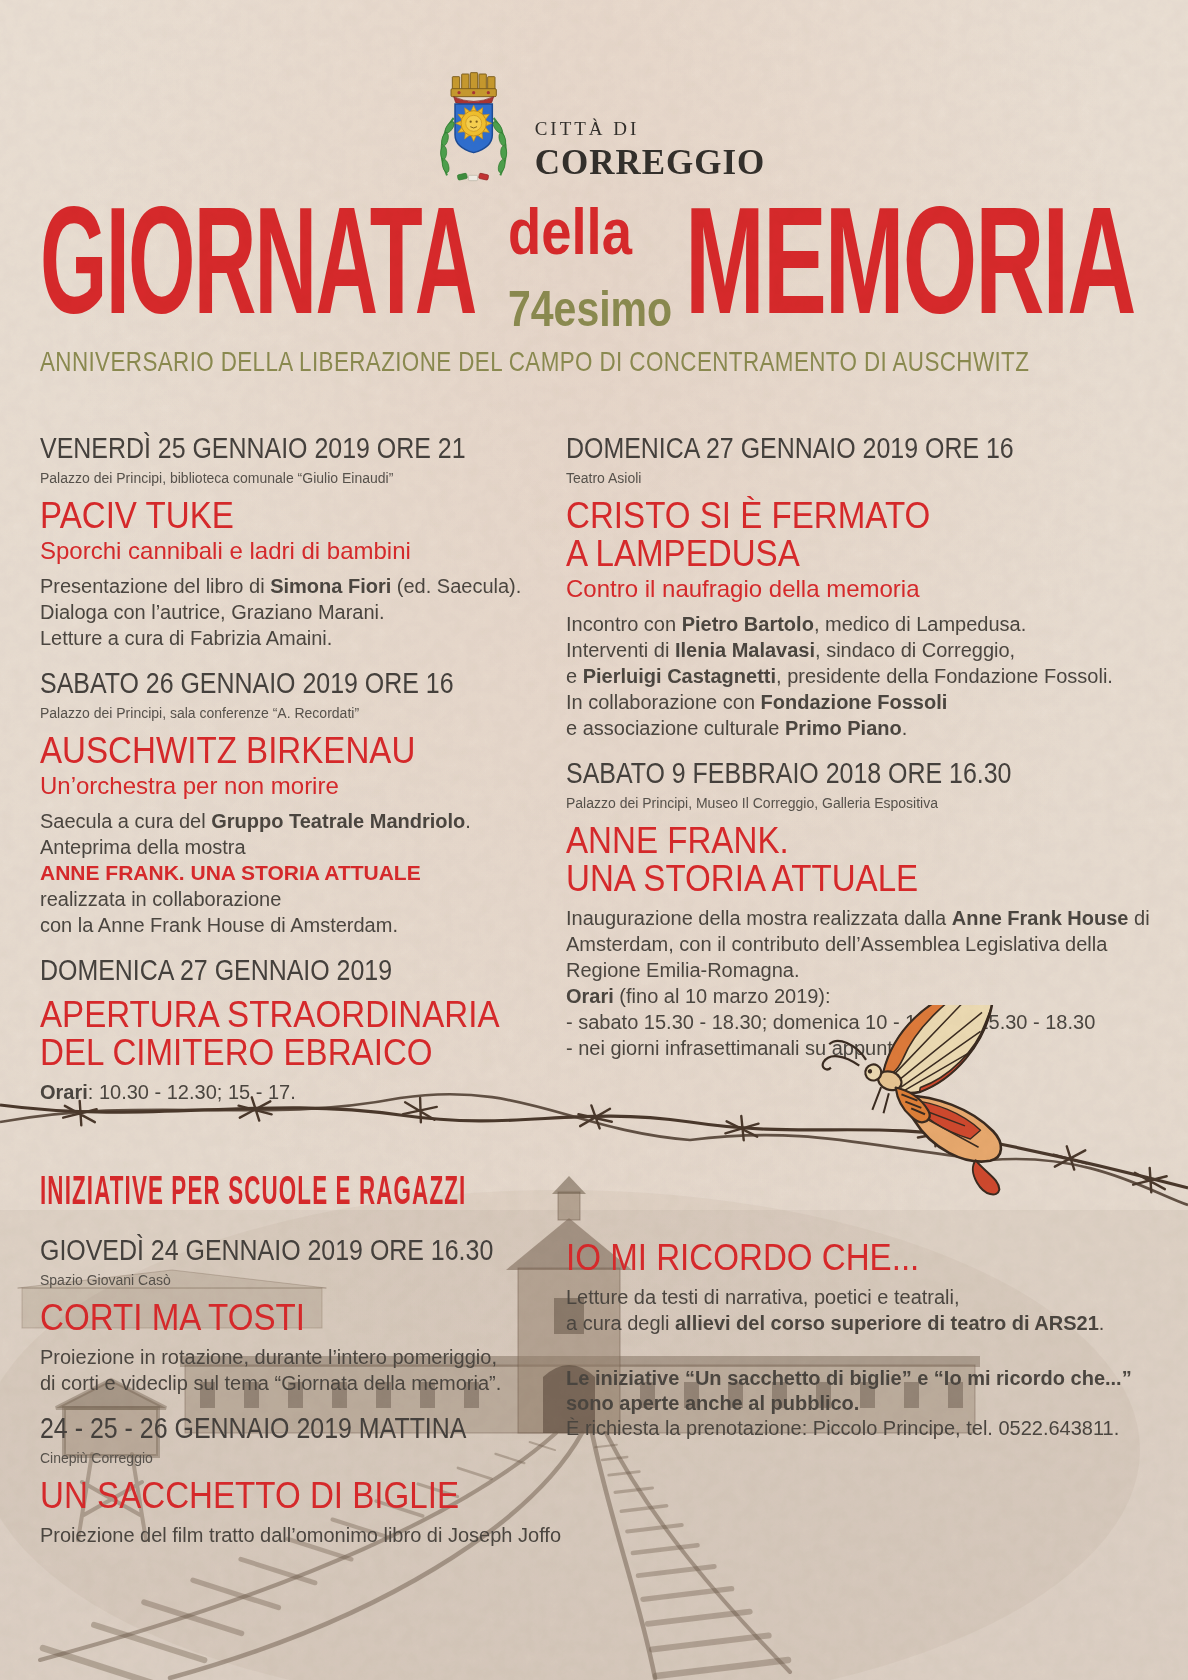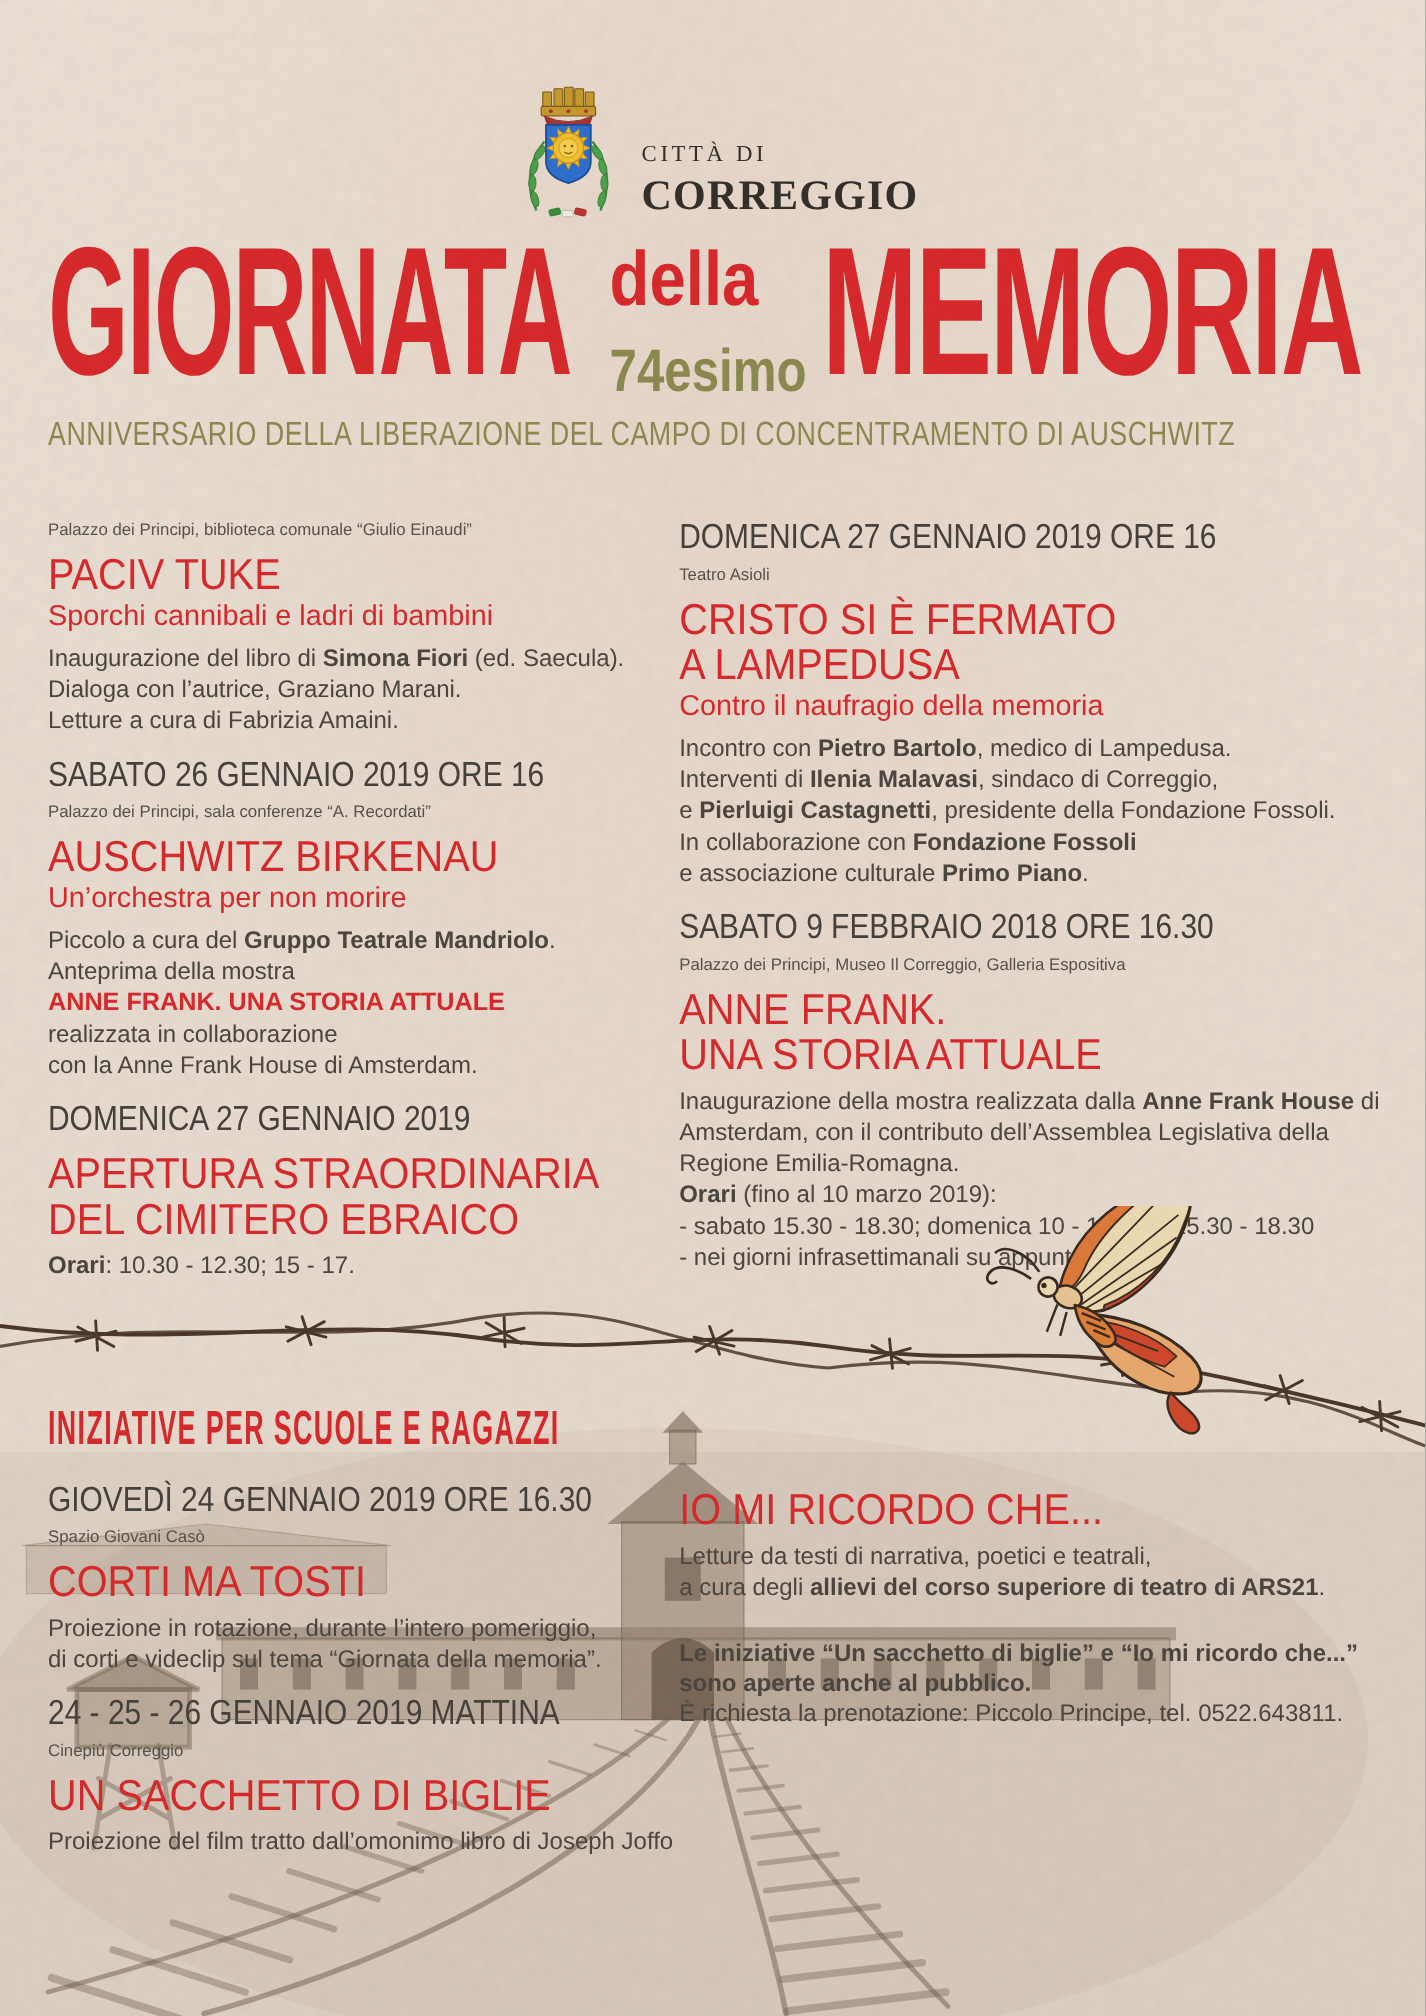--- a/index.html
+++ b/index.html
@@ -136,38 +136,41 @@
     <span class="title-mid">
       <span class="della">della</span>
       <span class="esimo">74esimo</span>
     </span>
     <span class="big-word w2">MEMORIA</span>
   </div>
   <div class="subtitle">ANNIVERSARIO DELLA LIBERAZIONE DEL CAMPO DI CONCENTRAMENTO DI AUSCHWITZ</div>
 
   <section class="col col-top-left">
       <div class="event">
+    <div class="dates">
+          <div class="date">VENERDÌ 25 GENNAIO 2019 ORE 21</div>
+        </div>
     <div class="venue">Palazzo dei Principi, biblioteca comunale “Giulio Einaudi”</div>
     <div class="title-main">PACIV TUKE</div>
     <div class="title-sub">Sporchi cannibali e ladri di bambini</div>
     <div class="desc">
-          <div class="body-line"><span>Inaugurazione del libro di </span><span class="seg-b">Simona Fiori</span><span> (ed. Saecula).</span></div>
+          <div class="body-line"><span>Presentazione del libro di </span><span class="seg-b">Simona Fiori</span><span> (ed. Saecula).</span></div>
           <div class="body-line"><span>Dialoga con l’autrice, Graziano Marani.</span></div>
           <div class="body-line"><span>Letture a cura di Fabrizia Amaini.</span></div>
         </div>
   </div>
       <div class="event">
     <div class="dates">
           <div class="date">SABATO 26 GENNAIO 2019 ORE 16</div>
         </div>
     <div class="venue">Palazzo dei Principi, sala conferenze “A. Recordati”</div>
     <div class="title-main">AUSCHWITZ BIRKENAU</div>
     <div class="title-sub">Un’orchestra per non morire</div>
     <div class="desc">
-          <div class="body-line"><span>Piccolo a cura del </span><span class="seg-b">Gruppo Teatrale Mandriolo</span><span>.</span></div>
+          <div class="body-line"><span>Saecula a cura del </span><span class="seg-b">Gruppo Teatrale Mandriolo</span><span>.</span></div>
           <div class="body-line"><span>Anteprima della mostra</span></div>
           <div class="body-line"><span class="seg-rb">ANNE FRANK. UNA STORIA ATTUALE</span></div>
           <div class="body-line"><span>realizzata in collaborazione</span></div>
           <div class="body-line"><span>con la Anne Frank House di Amsterdam.</span></div>
         </div>
   </div>
       <div class="event">
     <div class="dates">
           <div class="date">DOMENICA 27 GENNAIO 2019</div>
         </div>

